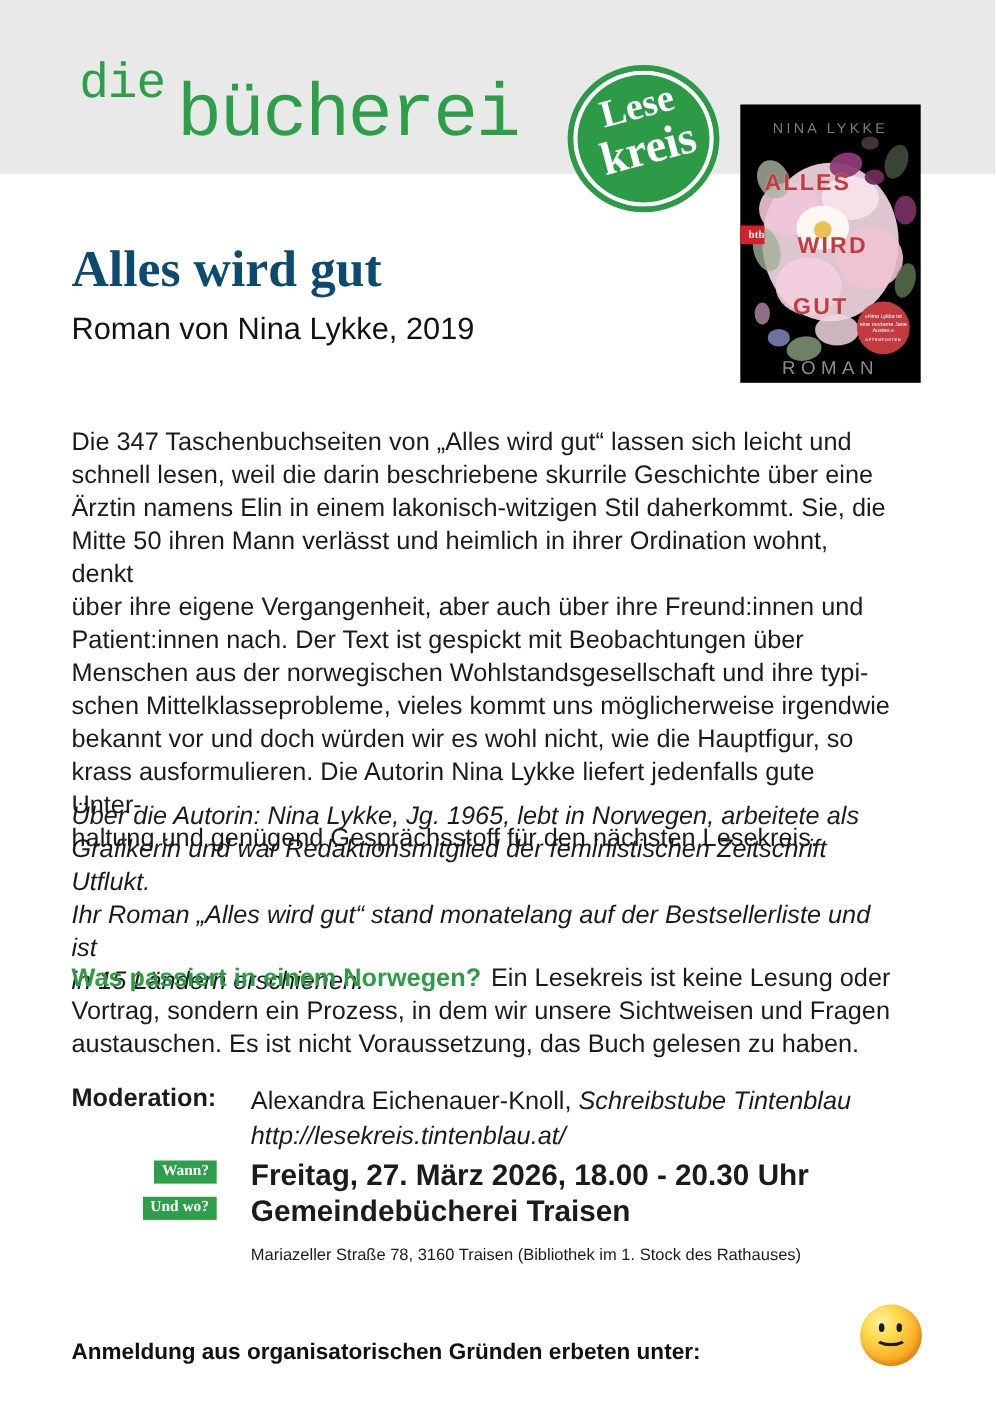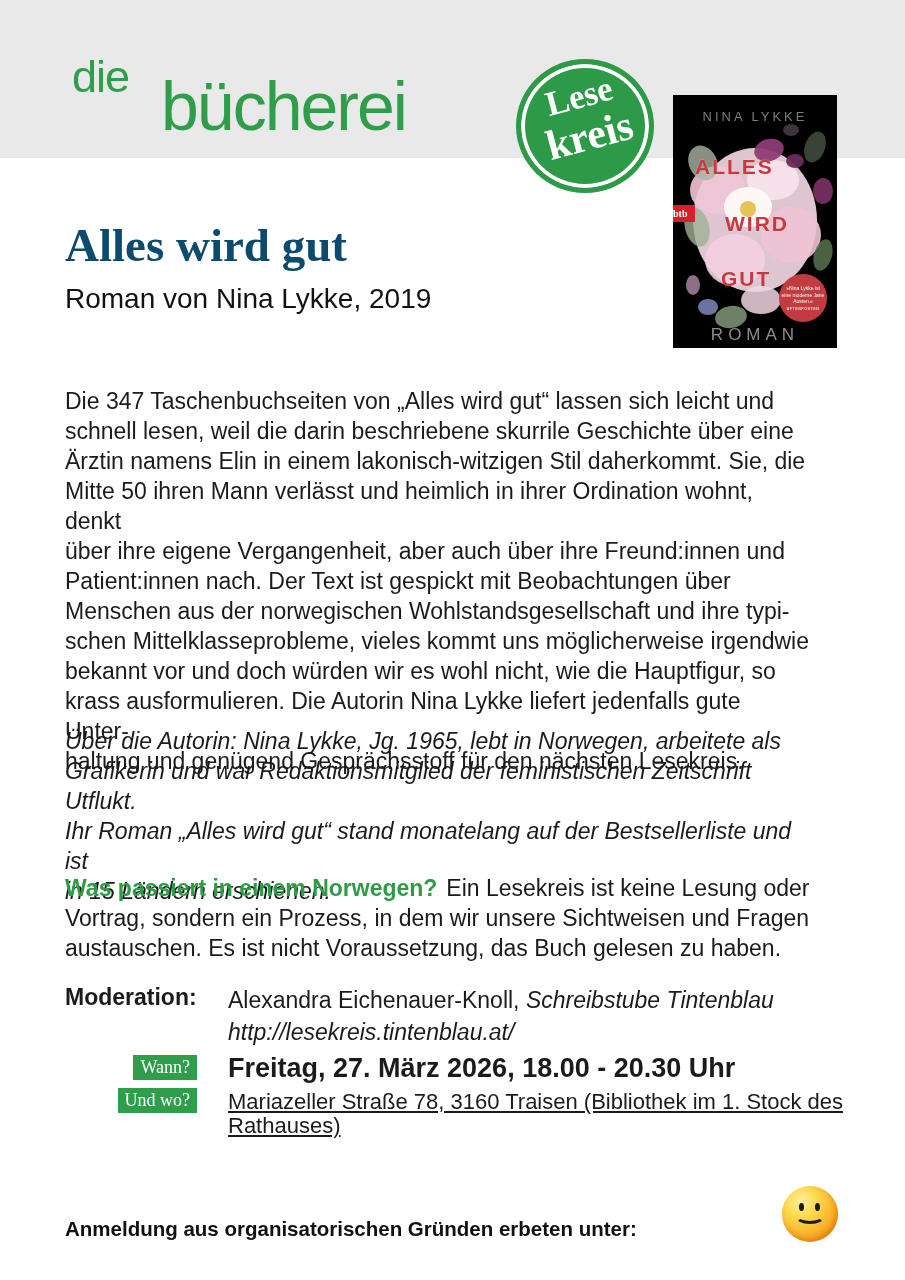--- a/index.html
+++ b/index.html
@@ -1,20 +1,20 @@
 <!DOCTYPE html>
 <html><head>
 <meta charset="utf-8">
 <style>
   html,body{margin:0;padding:0;}
   body{font-family:"Liberation Sans",sans-serif;background:#ffffff;}
   .page{position:relative;width:905px;height:1280px;background:#ffffff;overflow:hidden;}
 
   
-  .banner{position:absolute;left:0;top:0;width:905px;height:158px;background:#e9e9e9;}
+  .banner{position:absolute;left:0;top:0;width:905px;height:158px;background:#e9e9e9;font-family:Liberation Mono, monospace;}
   .logo{position:absolute;left:72px;top:54px;color:#2f9e4a;}
   .logo-die{position:absolute;left:0;top:0;font-size:45px;line-height:1;font-weight:500;letter-spacing:-1px;}
   .logo-buecherei{position:absolute;left:89px;top:18px;font-size:68px;line-height:1;font-weight:500;letter-spacing:-2px;}
 
   
   .lk-badge{position:absolute;left:516px;top:59px;width:128px;height:124px;border:5px solid #2c9a47;
             border-radius:50%;background:#2c9a47;box-shadow:inset 0 0 0 4px #ffffff;z-index:3;}
   .lk-badge-inner{position:absolute;left:0;top:14px;width:100%;text-align:center;
                   transform:rotate(-15deg);color:#ffffff;font-family:"Liberation Serif",serif;font-weight:bold;}
   .lk-line1{display:block;font-size:35px;line-height:1.0;}
@@ -23,21 +23,21 @@
   
   .cover{position:absolute;left:673px;top:95px;width:164px;height:253px;background:#000000;z-index:2;overflow:hidden;}
   .cover svg{position:absolute;left:0;top:0;}
   .cover-author{position:absolute;left:0;top:14px;width:100%;text-align:center;color:#7d7d7d;
                 font-size:13px;letter-spacing:3px;font-weight:500;}
   .cover-t{position:absolute;color:#c43a40;font-weight:bold;font-size:21px;letter-spacing:2px;text-shadow:0 0 2px rgba(252,243,225,.5);}
   .cover-t1{left:22px;top:60px;}
   .cover-t2{left:52px;top:117px;}
   .cover-t3{left:48px;top:172px;}
   .publisher-logo{position:absolute;left:0;top:110px;width:22px;height:17px;background:#d71f2c;color:#ffffff;
-                  font-family:"Liberation Serif",serif;font-size:10px;font-weight:bold;text-align:left;line-height:17px;}
+                  font-family:"Liberation Serif",serif;font-size:10px;font-weight:bold;text-align:right;line-height:17px;}
   .quote-badge{position:absolute;left:106px;top:179px;width:48px;height:48px;border-radius:50%;background:#c23b40;
                color:#ffffff;text-align:center;display:flex;flex-direction:column;justify-content:center;padding:2px;box-sizing:border-box;}
   .quote-text{font-size:5px;line-height:1.35;}
   .quote-source{font-size:3.5px;letter-spacing:.6px;margin-top:2px;font-weight:bold;opacity:.85;}
   .cover-genre{position:absolute;left:0;top:230px;width:100%;text-align:center;color:#8d8d8d;
                font-size:17px;letter-spacing:5px;}
 
   
   .page-title{position:absolute;left:65px;top:218px;margin:0;font-family:"Liberation Serif",serif;
               font-weight:bold;font-size:47px;color:#0c4a6e;letter-spacing:0;}
@@ -56,23 +56,23 @@
   .mod-content{line-height:32px;}
   .italic{font-style:italic;}
 
   
   .event{position:absolute;left:65px;top:1053px;width:790px;color:#1b1b1b;}
   .event-row{display:grid;grid-template-columns:132px 31px auto;align-items:start;}
   .row-when{margin-top:2px;}
   .row-where{margin-top:6px;}
   .badge-cell{text-align:right;}
   .green-badge{display:inline-block;background:#2f9e4a;color:#ffffff;font-family:"Liberation Serif",serif;
-               font-weight:normal;font-size:18px;line-height:1;padding:3px 7px 4px 7px;}
+               font-weight:bold;font-size:14px;line-height:1;padding:3px 7px 4px 7px;}
   .event-main{font-weight:bold;font-size:27px;line-height:27px;}
-  .event-address{font-size:22px;line-height:24px;margin-top:2px;text-decoration:underline;}
+  .event-address{font-size:15px;line-height:24px;margin-top:14px;}
 
   
   .footer{position:absolute;left:65px;top:1158px;width:790px;font-size:20.5px;line-height:28.5px;color:#111111;white-space:pre-wrap;}
   .footer-heading{font-weight:bold;}
 
   .smiley{position:absolute;left:782px;top:1186px;width:56px;height:56px;border-radius:50%;
           background:radial-gradient(circle at 34% 28%, #ffef9e 0%, #fdd94a 30%, #f9a825 68%, #ec8a10 100%);
           box-shadow:inset -2px -3px 5px rgba(190,100,0,.45);}
   .eye{position:absolute;top:17px;width:5px;height:8px;border-radius:50%;background:#1a1a1a;}
   .eye-left{left:17px;}
@@ -169,20 +169,21 @@
   <div class="event">
     <div class="event-row row-when">
       <div class="badge-cell"><span class="green-badge">Wann?</span></div>
       <div></div>
       <div class="event-main">Freitag, 27. März 2026, 18.00 - 20.30 Uhr</div>
     </div>
     <div class="event-row row-where">
       <div class="badge-cell"><span class="green-badge">Und wo?</span></div>
       <div></div>
       <div>
+        <div class="event-main">Gemeindebücherei Traisen</div>
         <div class="event-address">Mariazeller Straße 78, 3160 Traisen (Bibliothek im 1. Stock des Rathauses)</div>
       </div>
     </div>
   </div>
 
   <div class="footer">
     <div class="footer-heading">Anmeldung aus organisatorischen Gründen erbeten unter:</div>
     
     
   </div>

